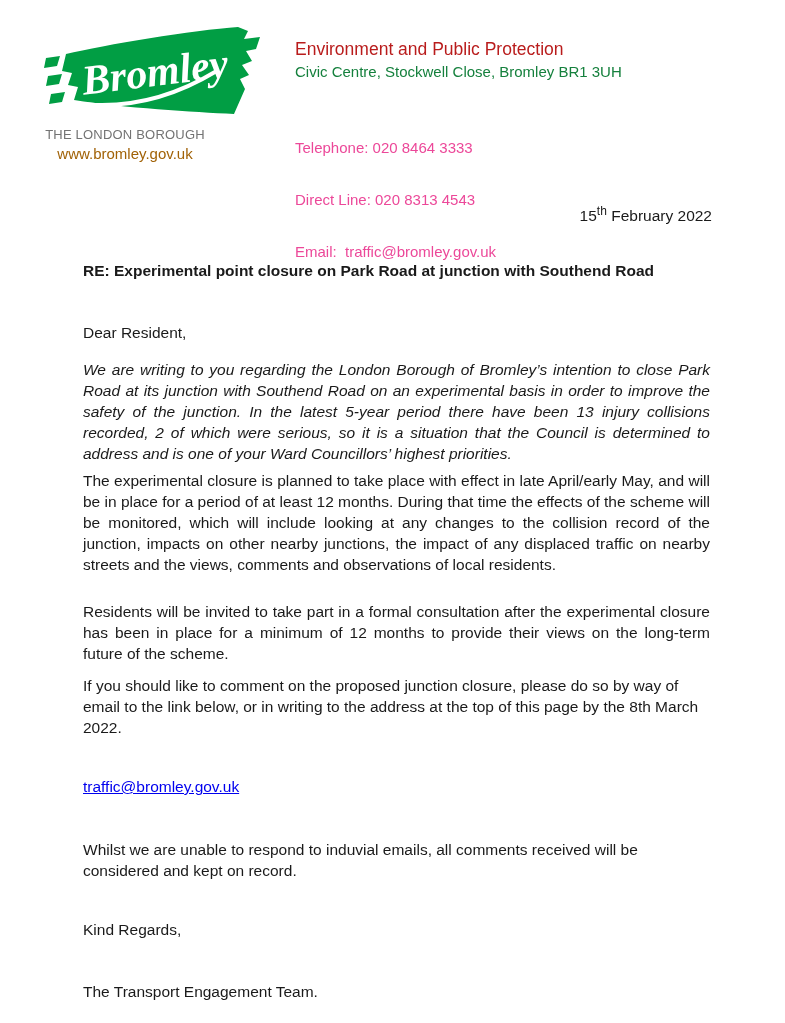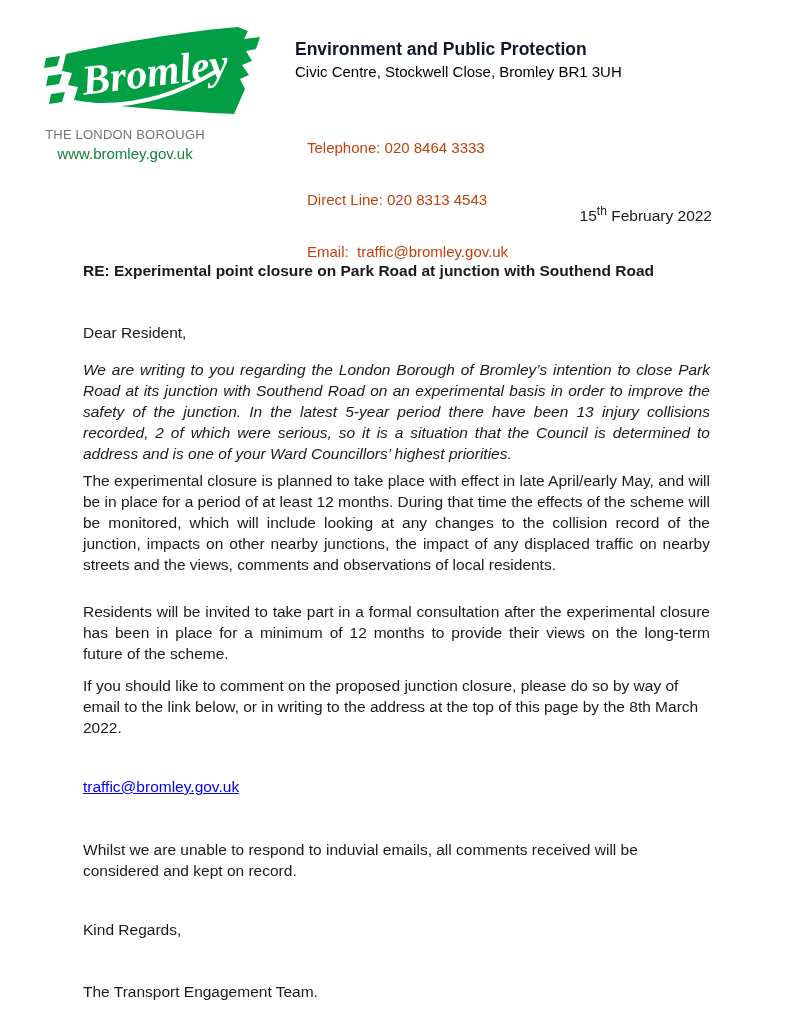--- a/index.html
+++ b/index.html
@@ -18,35 +18,34 @@
   
   .logo-svg { position: absolute; left: 44px; top: 22px; width: 222px; height: 102px; }
   .logo-tagline {
     position: absolute; left: 44px; top: 127px; width: 162px;
     text-align: center; font-size: 13px; letter-spacing: 0.2px;
     color: #737373;
   }
   .logo-website {
     position: absolute; left: 44px; top: 145px; width: 162px;
     text-align: center; font-size: 15px;
-    color: #15803d;
+    color: #a16207;
   }
   .dept-heading {
     position: absolute; left: 295px; top: 39px;
-    font-size: 17.5px; font-weight: bold; color: #0f172a;
+    font-size: 17.5px; font-weight: normal; color: #b91c1c;
   }
   .dept-address {
     position: absolute; left: 295px; top: 63px;
-    font-size: 15px; color: #000000;
+    font-size: 15px; color: #15803d;
   }
   .contact-block {
     position: absolute; left: 295px; top: 105px;
-    font-size: 15px; line-height: 17.2px; color: #c2410c;
+    font-size: 15px; line-height: 17.2px; color: #ec4899;
     white-space: pre-wrap;
-    margin-left: 12px;
   }
 
   
   .date-line {
     position: absolute; left: 83px; top: 207px; width: 629px;
     text-align: right; font-size: 15.5px;
   }
   .date-line sup { font-size: 12px; line-height: 0; }
   .subject-line {
     position: absolute; left: 83px; top: 262px; width: 629px;

